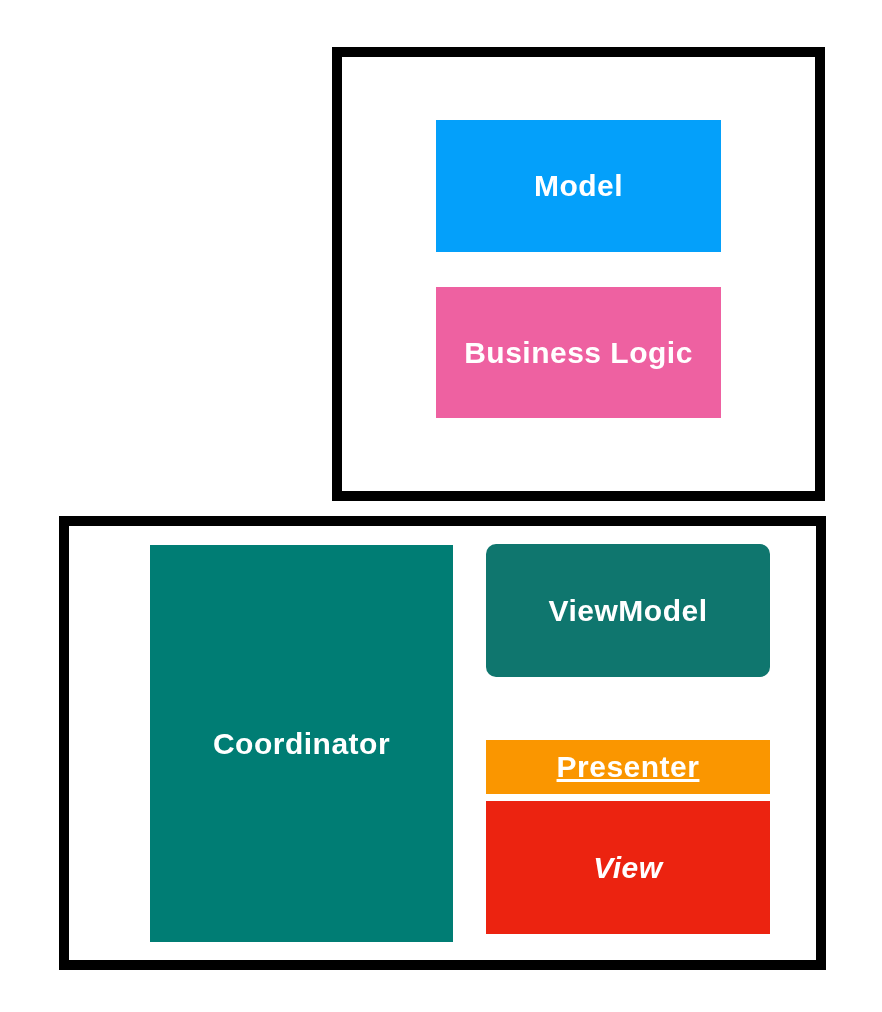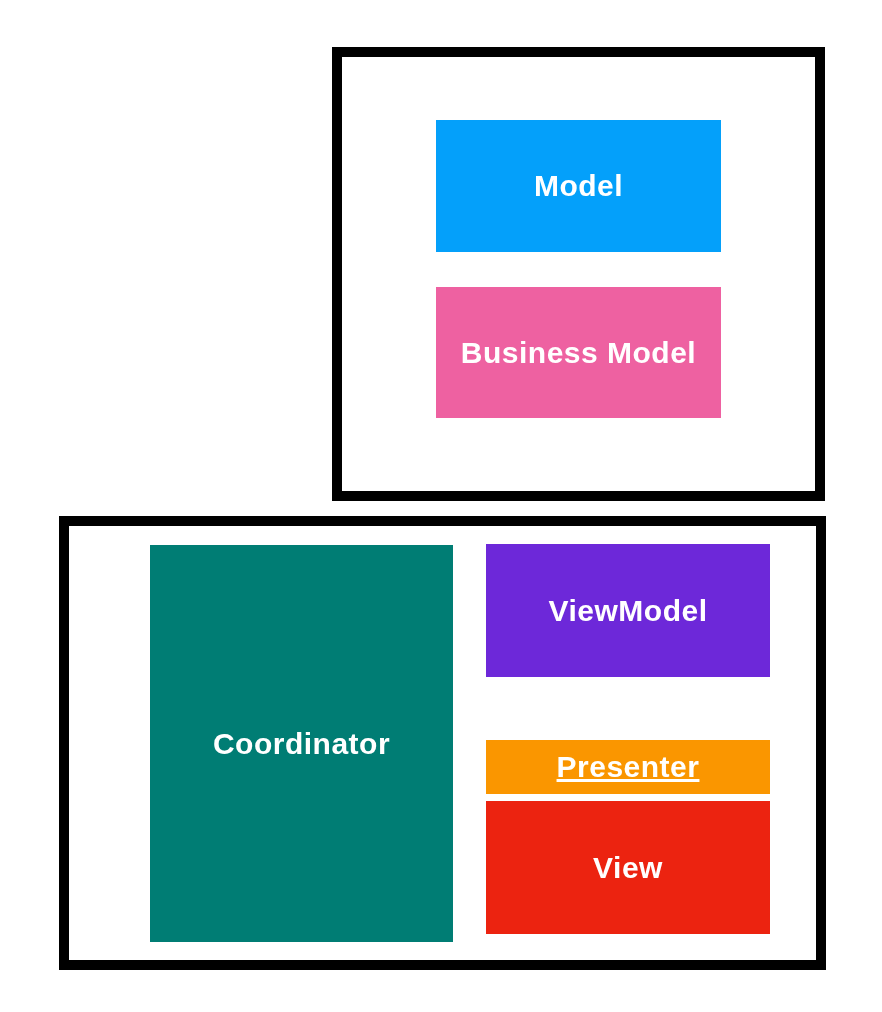--- a/index.html
+++ b/index.html
@@ -55,23 +55,23 @@
 <body>
 
 <div class="canvas">
 
   <div class="frame frame-top"></div>
 
   <div class="frame frame-bottom"></div>
 
   <div class="node node-model" style="background-color: rgb(4, 160, 250);">Model</div>
 
-  <div class="node node-business-logic" style="background-color: rgb(238, 97, 161);">Business Model</div>
+  <div class="node node-business-logic" style="background-color: rgb(238, 97, 161);">Business Logic</div>
 
   <div class="node node-coordinator" style="background-color: rgb(0, 125, 116); text-align: center;">Coordinator</div>
 
-  <div class="node node-viewmodel" style="background-color: #6d28d9;">ViewModel</div>
+  <div class="node node-viewmodel" style="background-color: #0f766e; border-radius: 10px;">ViewModel</div>
 
   <div class="node node-presenter" style="background-color: rgb(250, 150, 0);">Presenter</div>
 
-  <div class="node node-view" style="background-color: rgb(236, 35, 16);">View</div>
+  <div class="node node-view" style="background-color: rgb(236, 35, 16); font-style: italic;">View</div>
 
 </div>
 
 </body></html>

